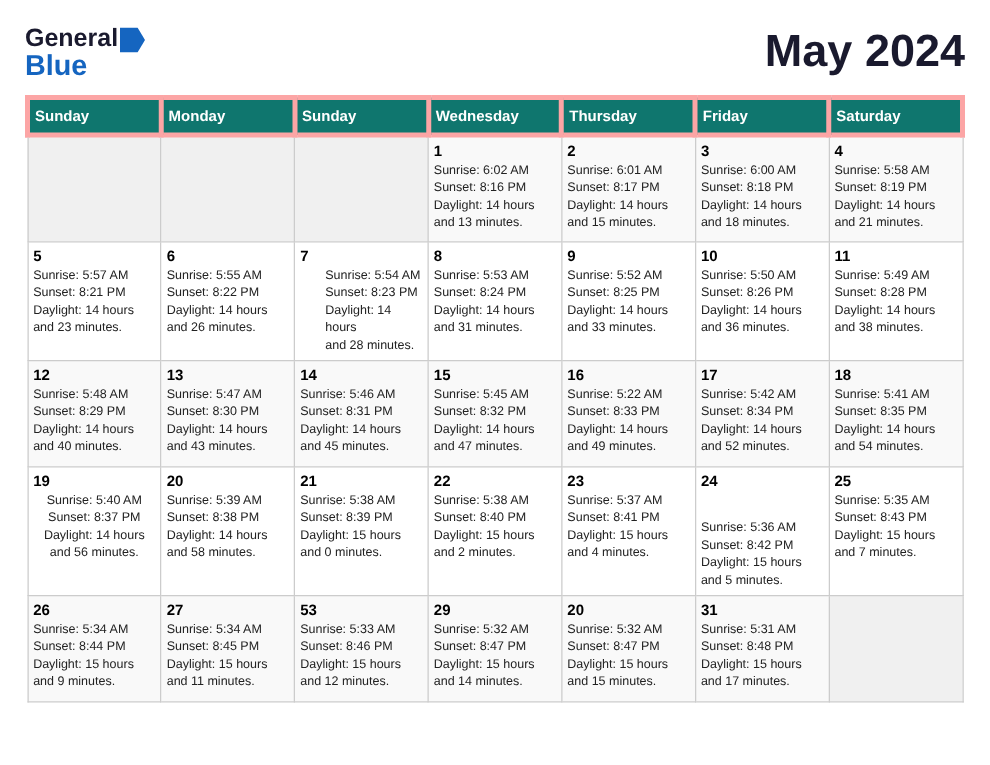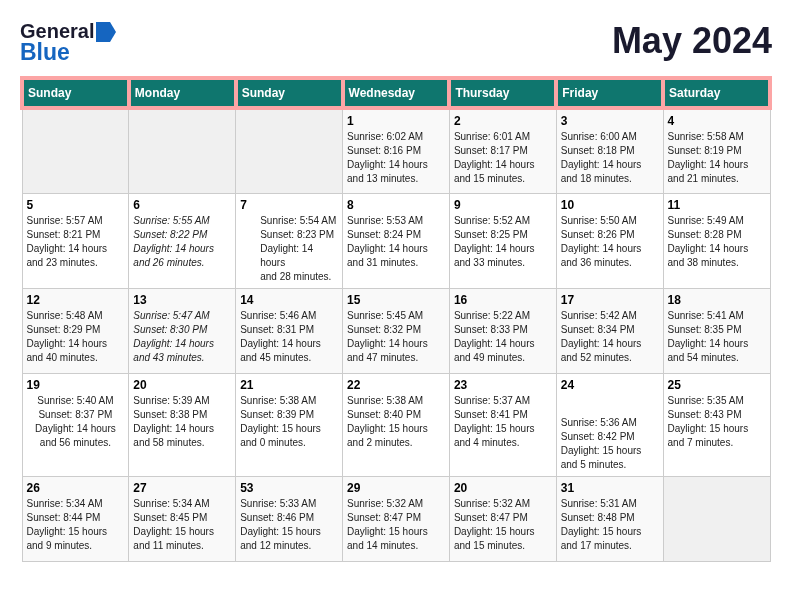--- a/index.html
+++ b/index.html
@@ -142,21 +142,21 @@
       <tr>
         <td>
           <div class="day-num">5</div>
           <div class="day-info" style="white-space: pre-line;">Sunrise: 5:57 AM
 Sunset: 8:21 PM
 Daylight: 14 hours
 and 23 minutes.</div>
         </td>
         <td>
           <div class="day-num">6</div>
-          <div class="day-info" style="white-space: pre-line; font-style: italic;">Sunrise: 5:55 AM
+          <div class="day-info" style="white-space: pre-line;">Sunrise: 5:55 AM
 Sunset: 8:22 PM
 Daylight: 14 hours
 and 26 minutes.</div>
         </td>
         <td>
           <div class="day-num">7</div>
           <div class="day-info" style="white-space: pre-line; margin-left: 20px;">Sunrise: 5:54 AM
 Sunset: 8:23 PM
 Daylight: 14 hours
 and 28 minutes.</div>
@@ -193,21 +193,21 @@
       <tr>
         <td>
           <div class="day-num">12</div>
           <div class="day-info" style="white-space: pre-line;">Sunrise: 5:48 AM
 Sunset: 8:29 PM
 Daylight: 14 hours
 and 40 minutes.</div>
         </td>
         <td>
           <div class="day-num">13</div>
-          <div class="day-info" style="white-space: pre-line; font-style: italic;">Sunrise: 5:47 AM
+          <div class="day-info" style="white-space: pre-line;">Sunrise: 5:47 AM
 Sunset: 8:30 PM
 Daylight: 14 hours
 and 43 minutes.</div>
         </td>
         <td>
           <div class="day-num">14</div>
           <div class="day-info" style="white-space: pre-line;">Sunrise: 5:46 AM
 Sunset: 8:31 PM
 Daylight: 14 hours
 and 45 minutes.</div>

